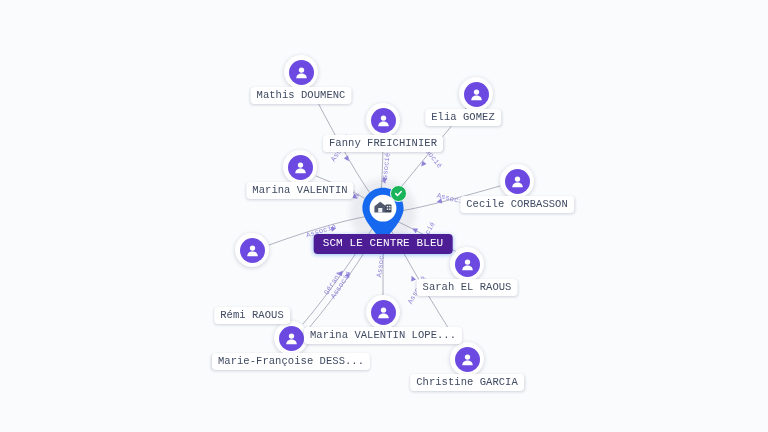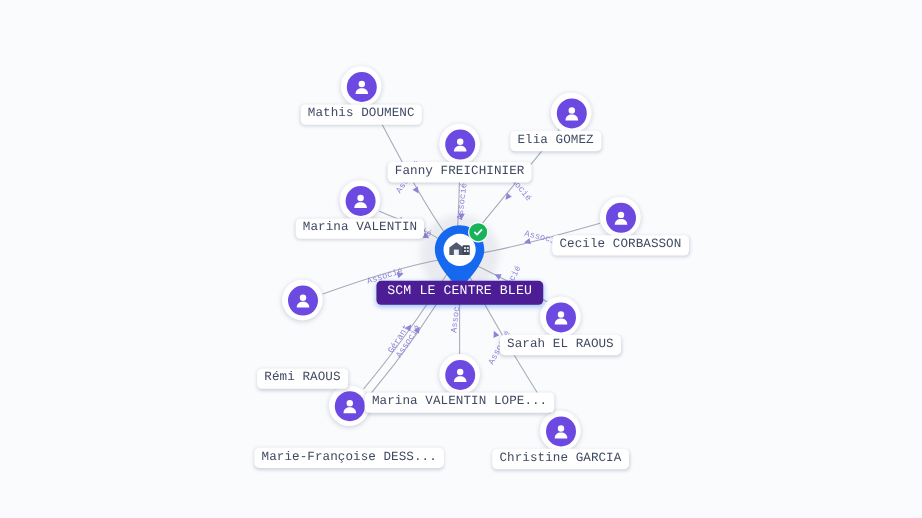--- a/index.html
+++ b/index.html
@@ -192,21 +192,21 @@
       </div>
       <div class="node-label" style="left: 383px; top: 327px;">Marina VALENTIN LOPE...</div>
       <div class="person-node" style="left: 291px; top: 338px;">
         <div class="person-disc">
           <svg width="15" height="15" viewBox="0 0 16 16">
             <circle cx="8" cy="5.4" r="2.85" fill="#ffffff"></circle>
             <path d="M2.4 14.2 C2.4 10.6 5.0 9.0 8 9.0 C11 9.0 13.6 10.6 13.6 14.2 Z" fill="#ffffff"></path>
           </svg>
         </div>
       </div>
-      <div class="node-label" style="left: 291px; top: 353px; margin-top: 20px;">Marie-Françoise DESS...</div>
+      <div class="node-label" style="left: 291px; top: 353px;">Marie-Françoise DESS...</div>
       <div class="person-node" style="left: 467px; top: 359px;">
         <div class="person-disc">
           <svg width="15" height="15" viewBox="0 0 16 16">
             <circle cx="8" cy="5.4" r="2.85" fill="#ffffff"></circle>
             <path d="M2.4 14.2 C2.4 10.6 5.0 9.0 8 9.0 C11 9.0 13.6 10.6 13.6 14.2 Z" fill="#ffffff"></path>
           </svg>
         </div>
       </div>
       <div class="node-label" style="left: 467px; top: 374px;">Christine GARCIA</div>
     </div>

